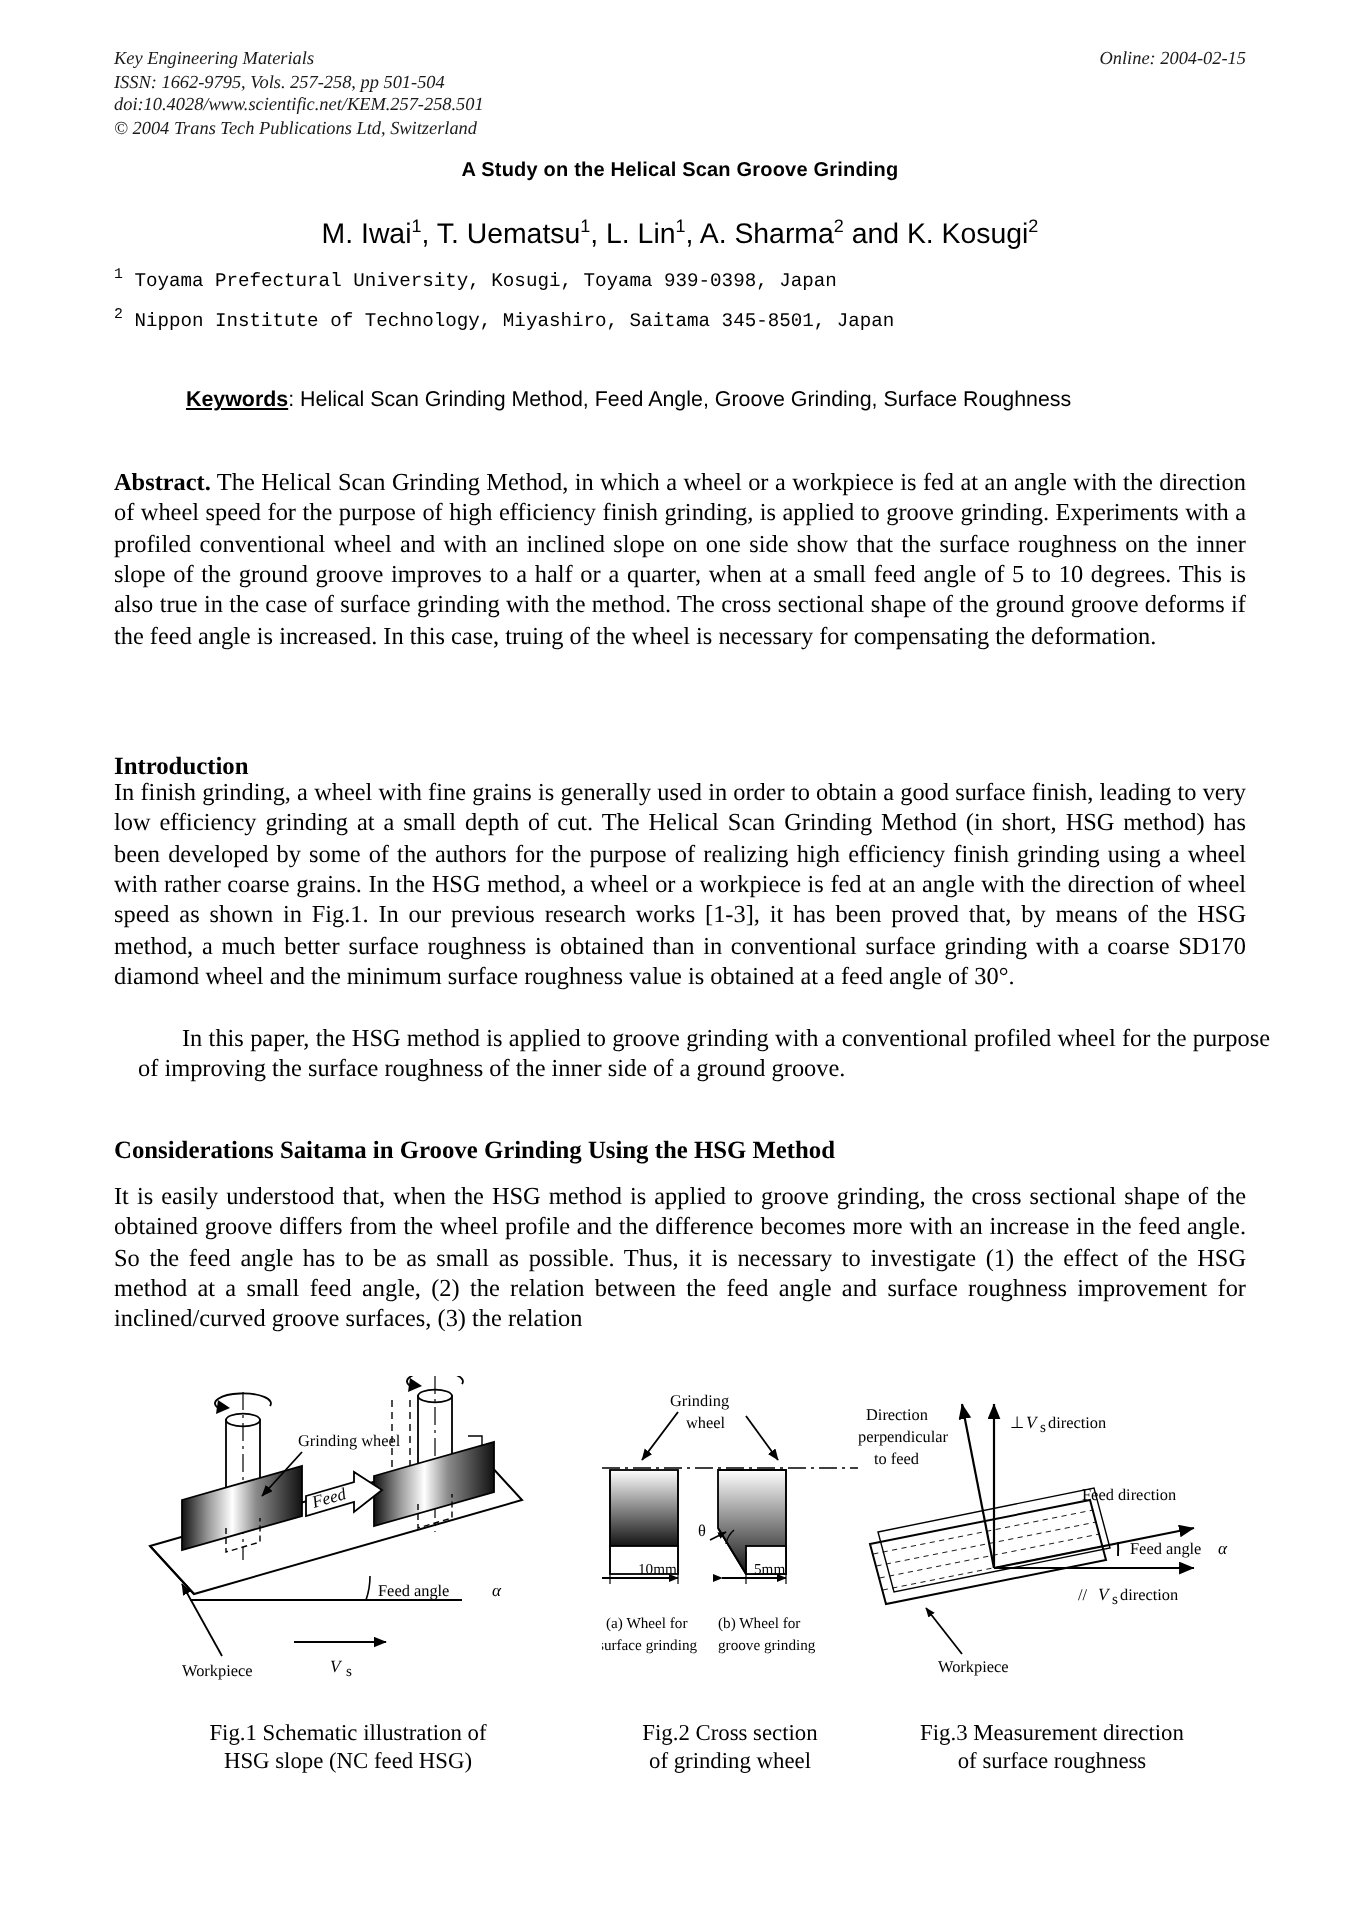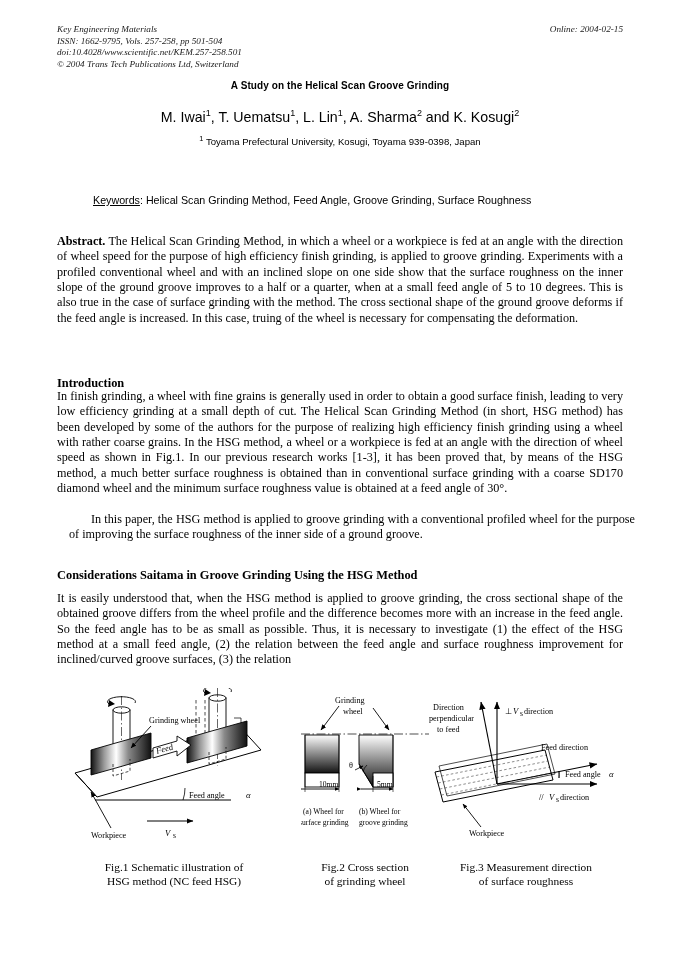--- a/index.html
+++ b/index.html
@@ -52,39 +52,38 @@
     width: 566px;
     text-align: center;
     font-family: "Liberation Sans", sans-serif;
     font-size: 14.2px;
   }
   .authors sup { font-size: 9px; vertical-align: super; }
   .affil {
     position: absolute;
     left: 57px;
     width: 566px;
-    text-align: center;
-    font-family: Liberation Sans, sans-serif;
+    font-family: Liberation Mono, monospace;
     font-size: 9.6px;
   }
   .affil sup { font-size: 7.4px; vertical-align: super; }
   .affil-1 { top: 134px; }
   .affil-2 { top: 154px; }
 
   
   .keywords {
     position: absolute;
     left: 57px;
     top: 194px;
     width: 566px;
     font-family: "Liberation Sans", sans-serif;
     font-size: 10.7px;
   }
   .keywords .kw-label {
-    font-weight: normal;
+    font-weight: bold;
     text-decoration: underline;
     padding-left: 36px;
   }
 
   
   .body-block {
     position: absolute;
     left: 57px;
     width: 566px;
     font-family: "Liberation Serif", serif;
@@ -177,20 +176,23 @@
   </div>
 
   <div class="title">A Study on the Helical Scan Groove Grinding</div>
 
   <div class="authors">
     <span>M. Iwai</span><sup>1</sup><span>, T. Uematsu</span><sup>1</sup><span>, L. Lin</span><sup>1</sup><span>, A. Sharma</span><sup>2</sup><span> and K. Kosugi</span><sup>2</sup>
   </div>
 
   <div class="affil affil-1">
     <sup>1</sup><span> Toyama Prefectural University, Kosugi, Toyama 939-0398, Japan</span>
+  </div>
+  <div class="affil affil-2">
+    <sup>2</sup><span> Nippon Institute of Technology, Miyashiro, Saitama 345-8501, Japan</span>
   </div>
 
   <div class="keywords">
     <span class="kw-label">Keywords</span><span>: </span><span>Helical Scan Grinding Method, Feed Angle, Groove Grinding, Surface Roughness</span>
   </div>
 
   <div class="body-block abstract">
     <span class="lead">Abstract.</span><span> The Helical Scan Grinding Method, in which a wheel or a workpiece is fed at an angle with the direction of wheel speed for the purpose of high efficiency finish grinding, is applied to groove grinding. Experiments with a profiled conventional wheel and with an inclined slope on one side show that the surface roughness on the inner slope of the ground groove improves to a half or a quarter, when at a small feed angle of 5 to 10 degrees. This is also true in the case of surface grinding with the method. The cross sectional shape of the ground groove deforms if the feed angle is increased. In this case, truing of the wheel is necessary for compensating the deformation.</span>
   </div>
 
@@ -260,21 +262,21 @@
           <line x1="82" y1="133" x2="128" y2="133" stroke="#000" stroke-width="1" marker-end="url(#ah1)"></line>
           <text class="svglab-i" x="100" y="148">V</text>
           <text class="svglab-sm" x="108" y="150">s</text>
 
           <text class="svglab" x="26" y="150">Workpiece</text>
           <line x1="46" y1="140" x2="26" y2="104" stroke="#000" stroke-width="0.9" marker-end="url(#ah1)"></line>
         </svg>
       </div>
       <div class="fig-cap">
         <span>Fig.1  Schematic illustration of</span>
-        <span class="l2">HSG method (NC feed HSG)</span>
+        <span class="l2">HSG slope (NC feed HSG)</span>
       </div>
     </div>
 
     <div class="fig fig-2">
       <div class="fig-art">
         <svg width="128" height="168" viewBox="0 0 128 168">
           <defs>
             <linearGradient id="wgradv" x1="0" y1="0" x2="0" y2="1">
               <stop offset="0%" stop-color="#ffffff"></stop>
               <stop offset="55%" stop-color="#7d7d7d"></stop>

